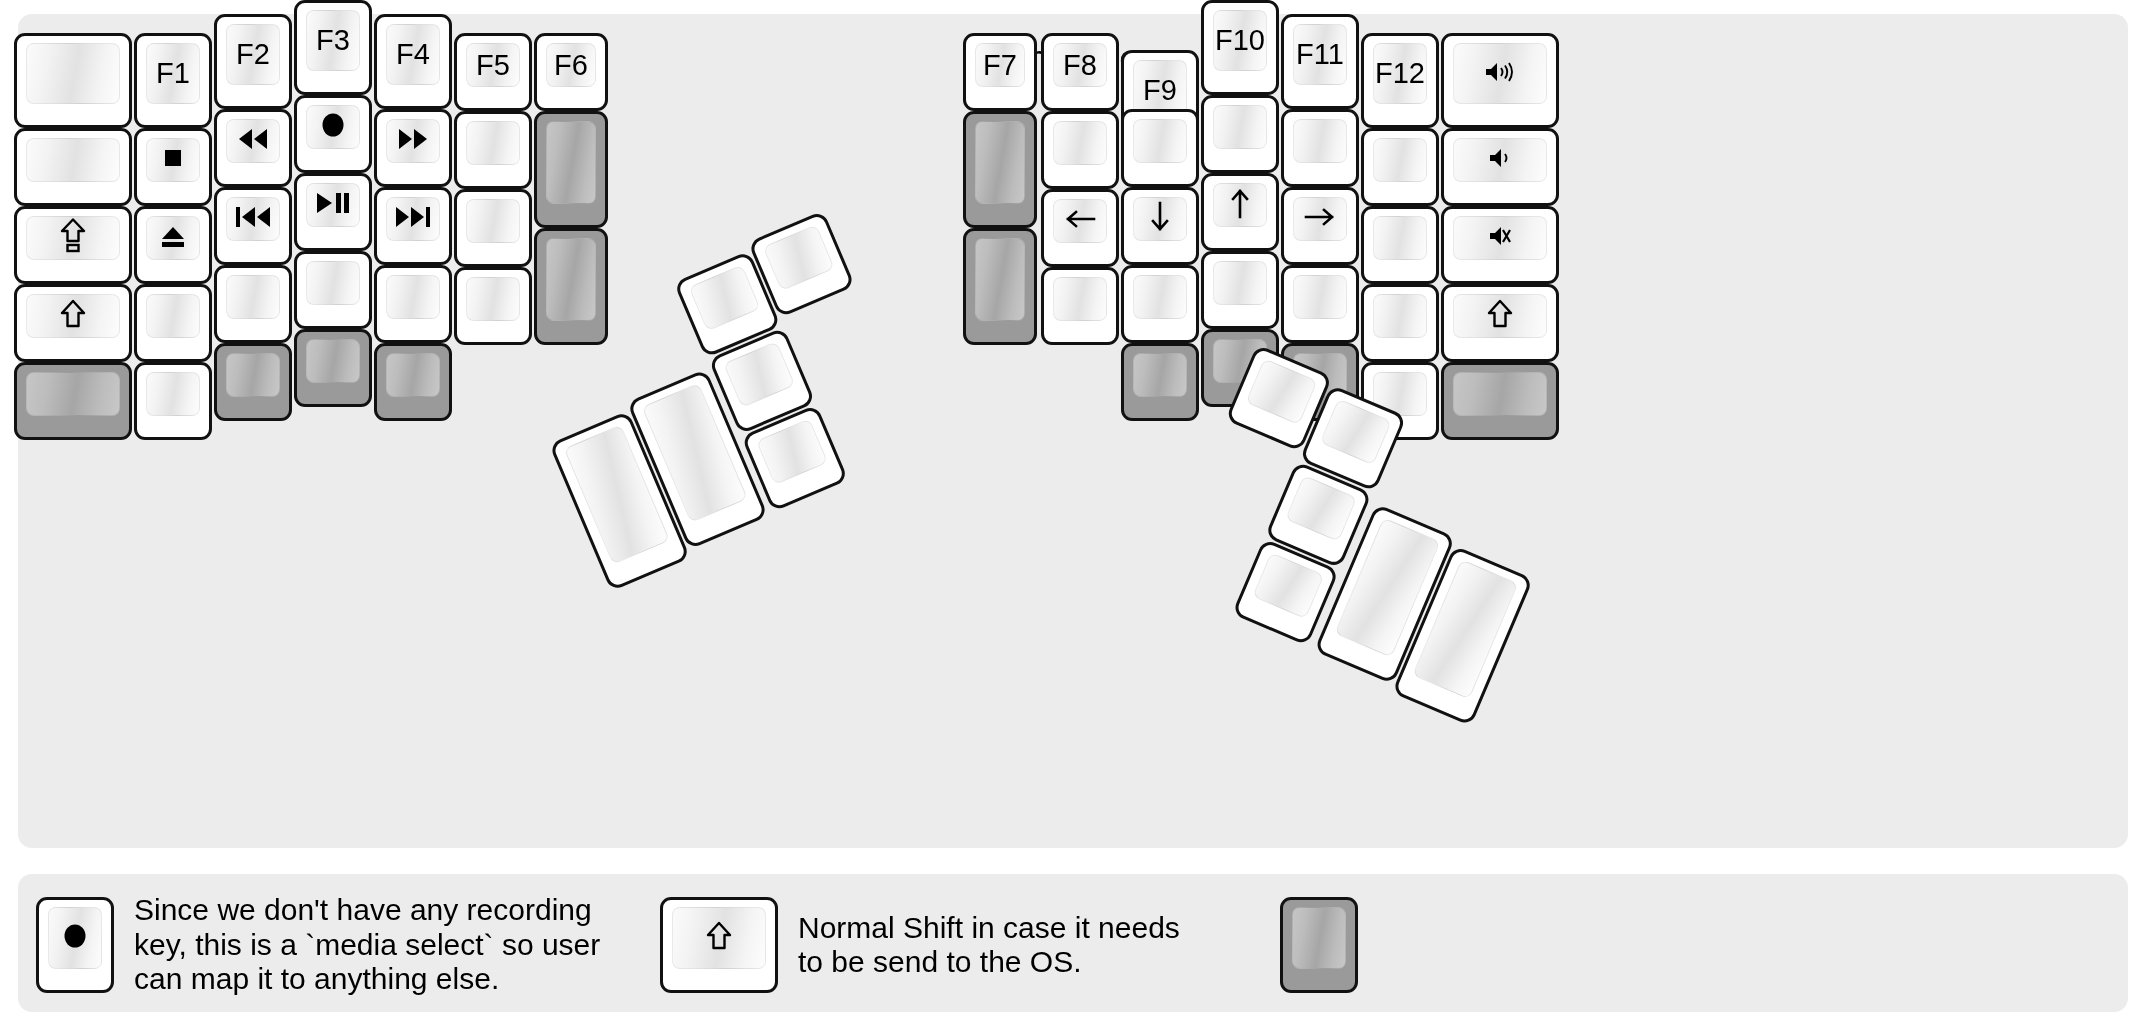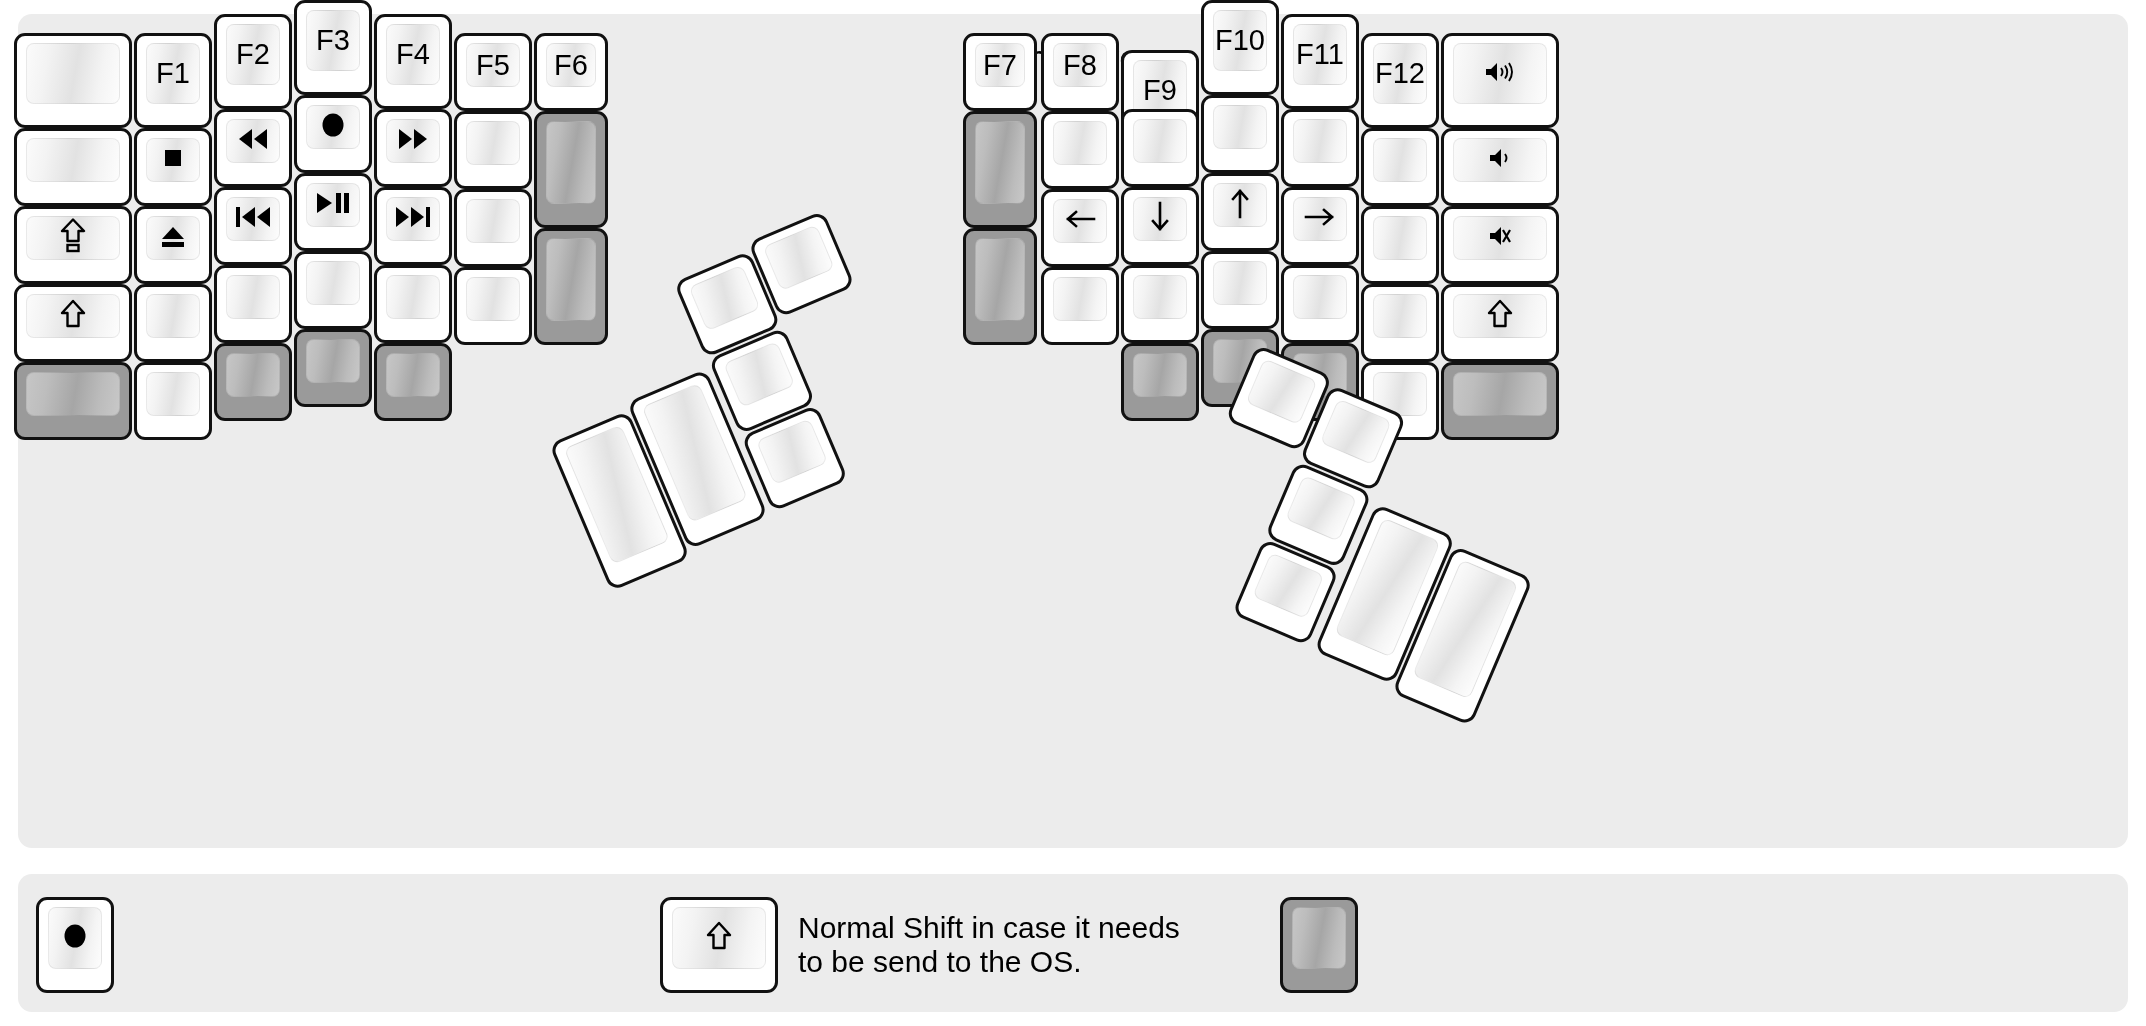--- a/index.html
+++ b/index.html
@@ -483,20 +483,23 @@
   <div class="panel" id="panel-legend"></div>
   <div id="legend-items">
       <div class="legend-item" style="left: 36px; top: 890px; height: 110px;">
         <div class="legend-key" style="width: 78px; height: 96px;">
           <div class="cap">
             <span class="icosvg"><svg width="30" height="30" viewBox="0 0 30 30" xmlns="http://www.w3.org/2000/svg">
                 <ellipse cx="15" cy="15" rx="10.5" ry="11.5" fill="#000"></ellipse>
               </svg></span>
           </div>
         </div>
+        <div class="legend-desc">Since we don't have any recording
+key, this is a `media select` so user
+can map it to anything else.</div>
       </div>
       <div class="legend-item" style="left: 660px; top: 890px; height: 110px;">
         <div class="legend-key" style="width: 118px; height: 96px;">
           <div class="cap">
             <span class="icosvg"><svg width="26" height="30" viewBox="0 0 26 30" xmlns="http://www.w3.org/2000/svg">
                 <path d="M13 2 L24 14 L18.5 14 L18.5 27 L7.5 27 L7.5 14 L2 14 Z" fill="none" stroke="#000" stroke-width="2.4" stroke-linejoin="round"></path>
               </svg></span>
           </div>
         </div>
         <div class="legend-desc">Normal Shift in case it needs

